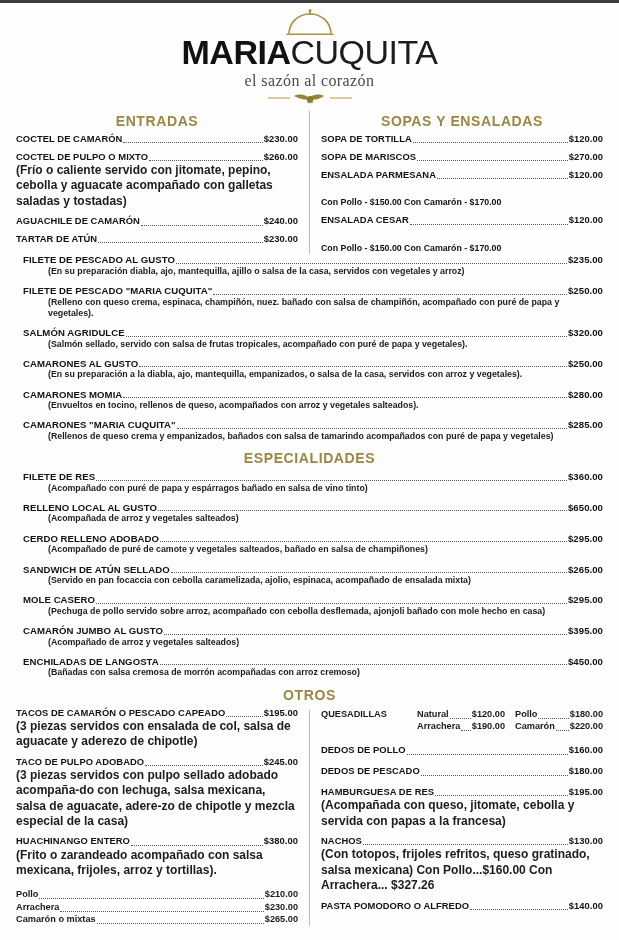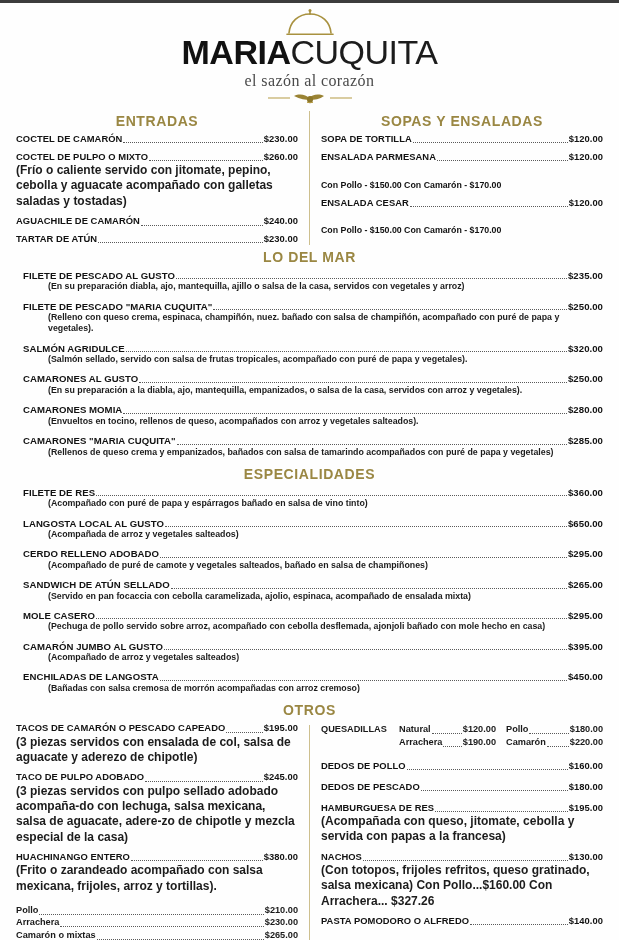--- a/index.html
+++ b/index.html
@@ -117,20 +117,21 @@
   .wide .item-line { font-size: 9.6px; }
   .wide .item-desc { font-size: 8.8px; padding-left: 25px; }
   .wide .item { margin-bottom: 8px; margin-left: 7px; }
 
   
   .variant-row {
     display: flex;
     font-size: 9.2px;
     font-weight: bold;
     line-height: 1.35;
+    gap: 18px;
   }
   .variant-label { width: 66px; white-space: nowrap; }
   .variant-cells { flex: 1; }
   .variant-grid {
     display: grid;
     grid-template-columns: 1fr 1fr;
     column-gap: 10px;
   }
   .variant-cell {
     display: flex;
@@ -224,20 +225,27 @@
         <div class="section-head">SOPAS Y ENSALADAS</div>
 
         <div class="item">
           <div class="item-line">
             <span class="item-name">SOPA DE TORTILLA</span>
             <span class="dots"></span>
             <span class="item-price">$120.00</span>
           </div>
         </div>
 
+        <div class="item">
+          <div class="item-line">
+            <span class="item-name">SOPA DE MARISCOS</span>
+            <span class="dots"></span>
+            <span class="item-price">$270.00</span>
+          </div>
+        </div>
 
         <div class="item">
           <div class="item-line">
             <span class="item-name">ENSALADA PARMESANA</span>
             <span class="dots"></span>
             <span class="item-price">$120.00</span>
           </div>
           <div class="item-sub">Con Pollo - $150.00     Con Camarón - $170.00</div>
         </div>
 
@@ -246,21 +254,20 @@
             <span class="item-name">ENSALADA CESAR</span>
             <span class="dots"></span>
             <span class="item-price">$120.00</span>
           </div>
           <div class="item-sub">Con Pollo - $150.00     Con Camarón - $170.00</div>
         </div>
       </div>
     </div>
 
     <div class="wide">
-      <div class="section-head">LO DEL MAR</div>
 
       <div class="item">
         <div class="item-line">
           <span class="item-name">FILETE DE PESCADO AL GUSTO</span>
           <span class="dots"></span>
           <span class="item-price">$235.00</span>
         </div>
         <div class="item-desc">(En su preparación diabla, ajo, mantequilla, ajillo o salsa de la casa, servidos con vegetales y arroz)</div>
       </div>
 
@@ -317,21 +324,21 @@
         <div class="item-line">
           <span class="item-name">FILETE DE RES </span>
           <span class="dots"></span>
           <span class="item-price">$360.00</span>
         </div>
         <div class="item-desc">(Acompañado con puré de papa y espárragos bañado en salsa de vino tinto)</div>
       </div>
 
       <div class="item">
         <div class="item-line">
-          <span class="item-name">LANGOSTA LOCAL AL GUSTO</span>
+          <span class="item-name">RELLENO LOCAL AL GUSTO</span>
           <span class="dots"></span>
           <span class="item-price">$650.00</span>
         </div>
         <div class="item-desc">(Acompañada de arroz y vegetales salteados)</div>
       </div>
 
       <div class="item">
         <div class="item-line">
           <span class="item-name">CERDO RELLENO ADOBADO</span>
           <span class="dots"></span>

